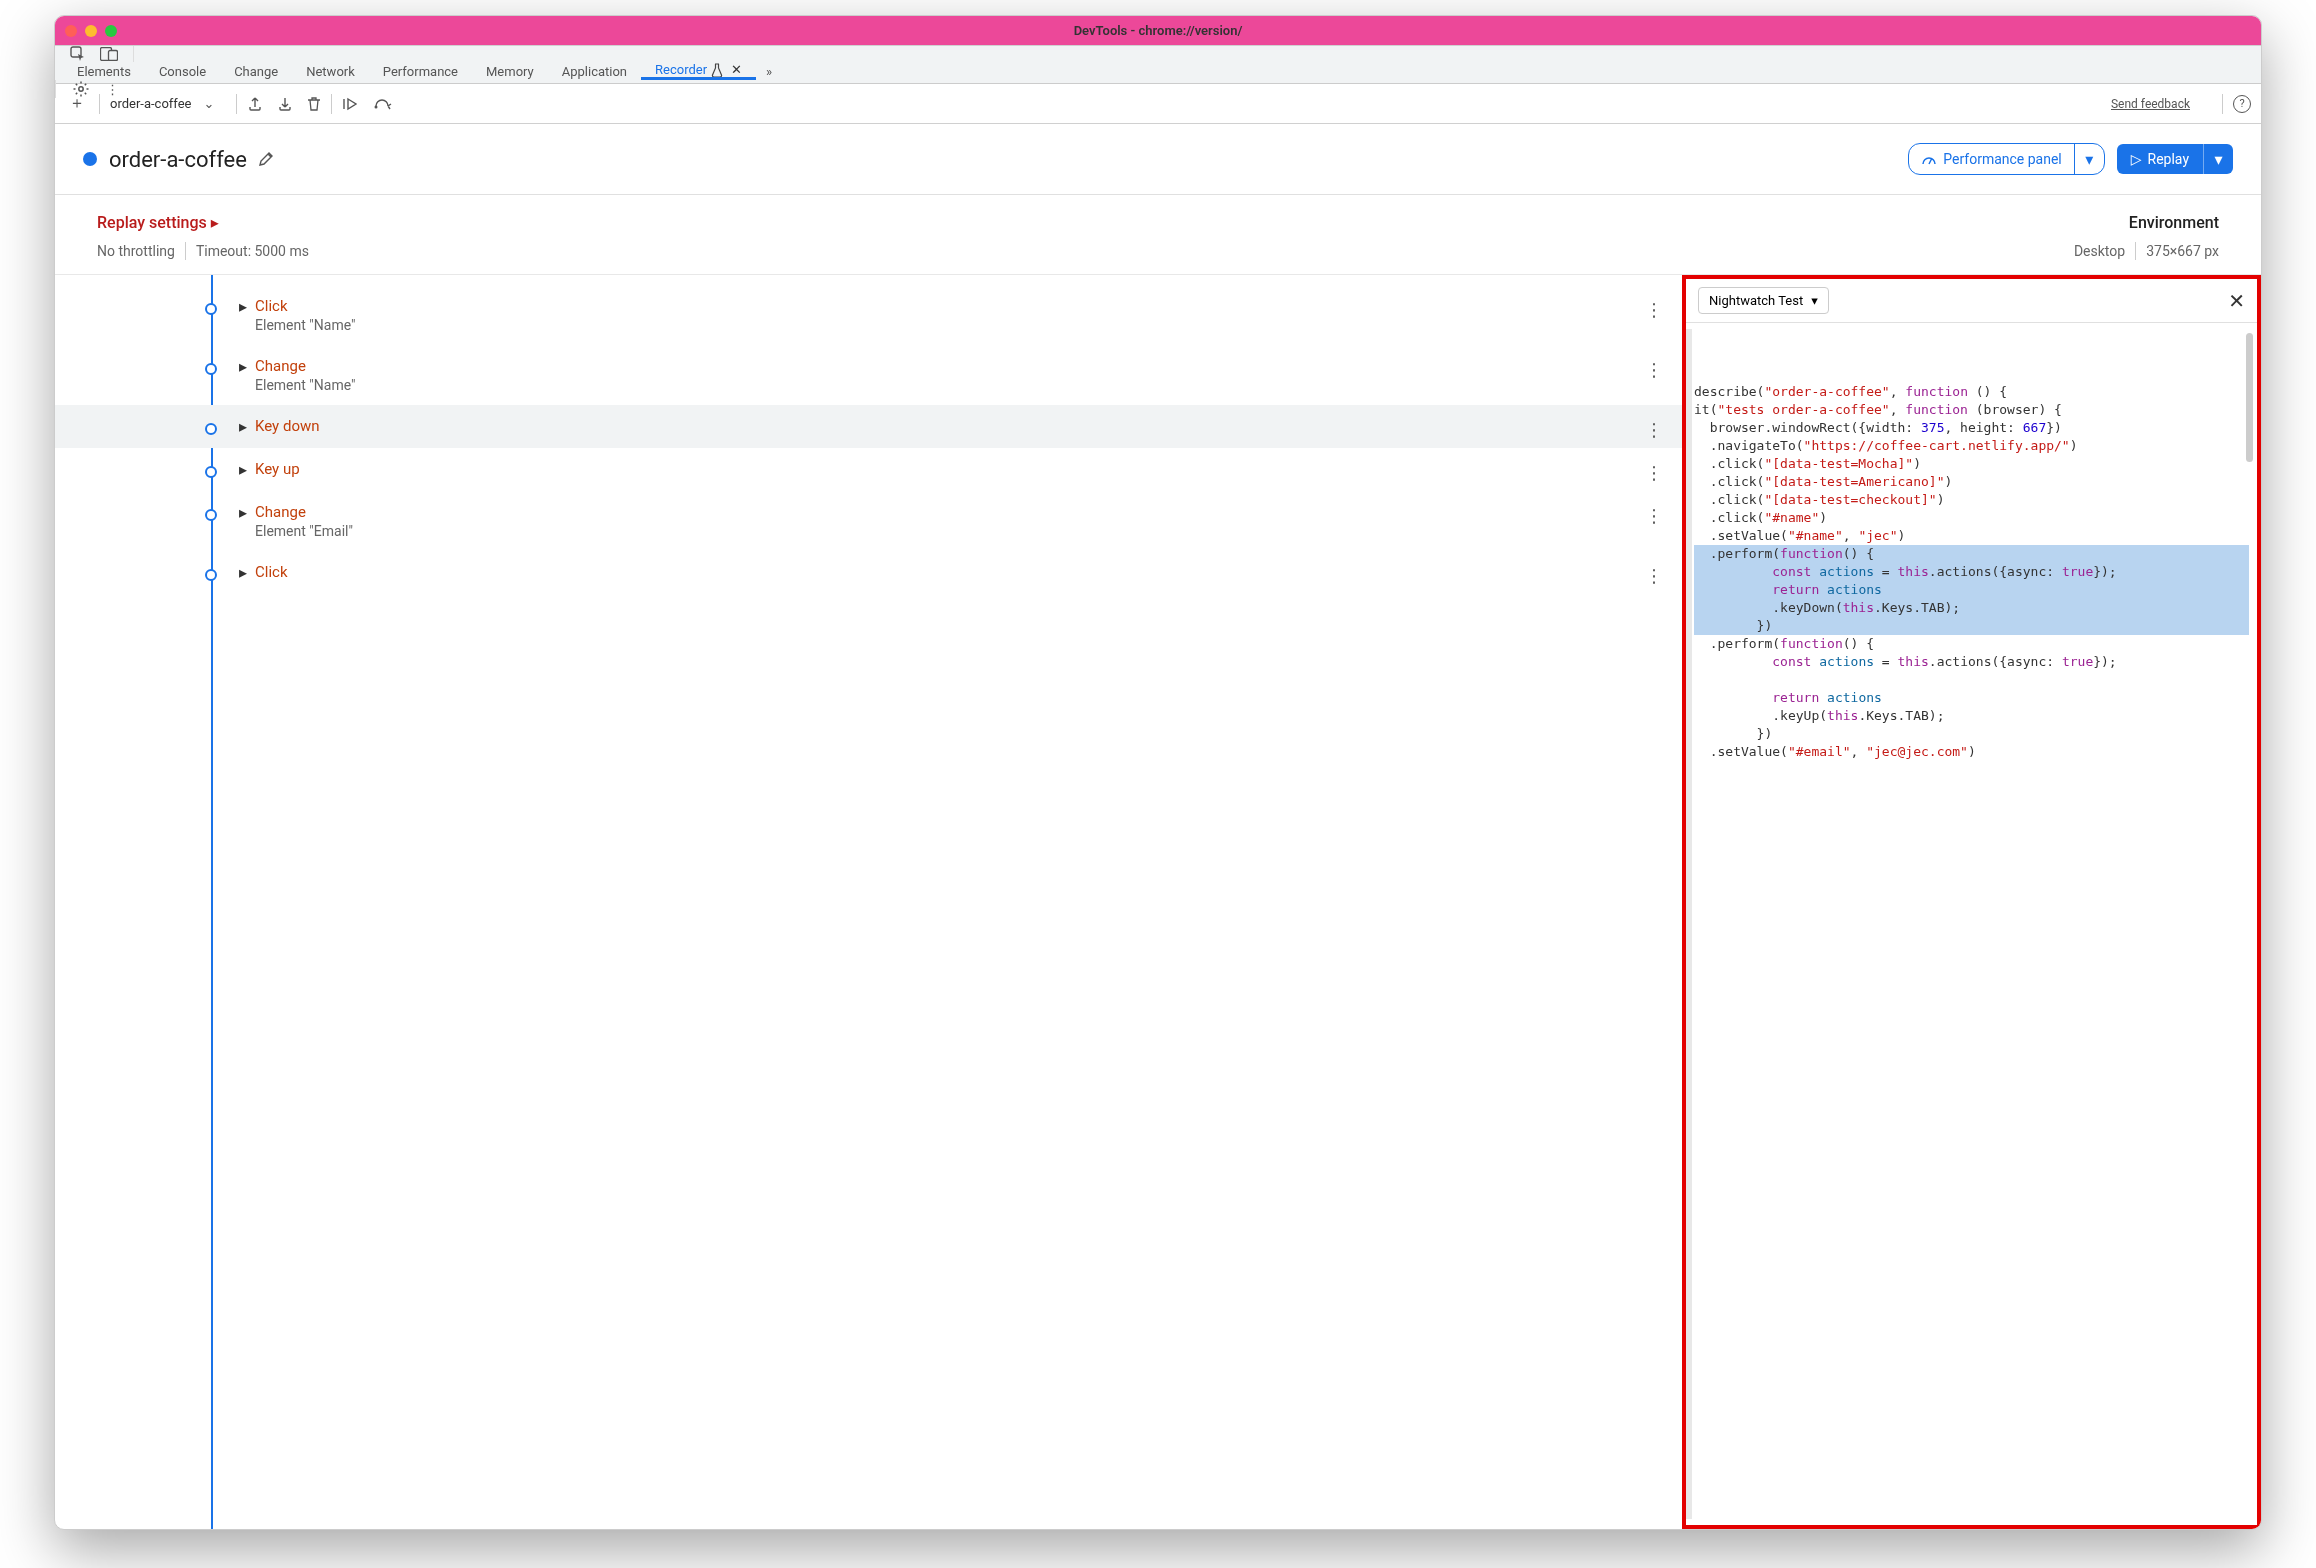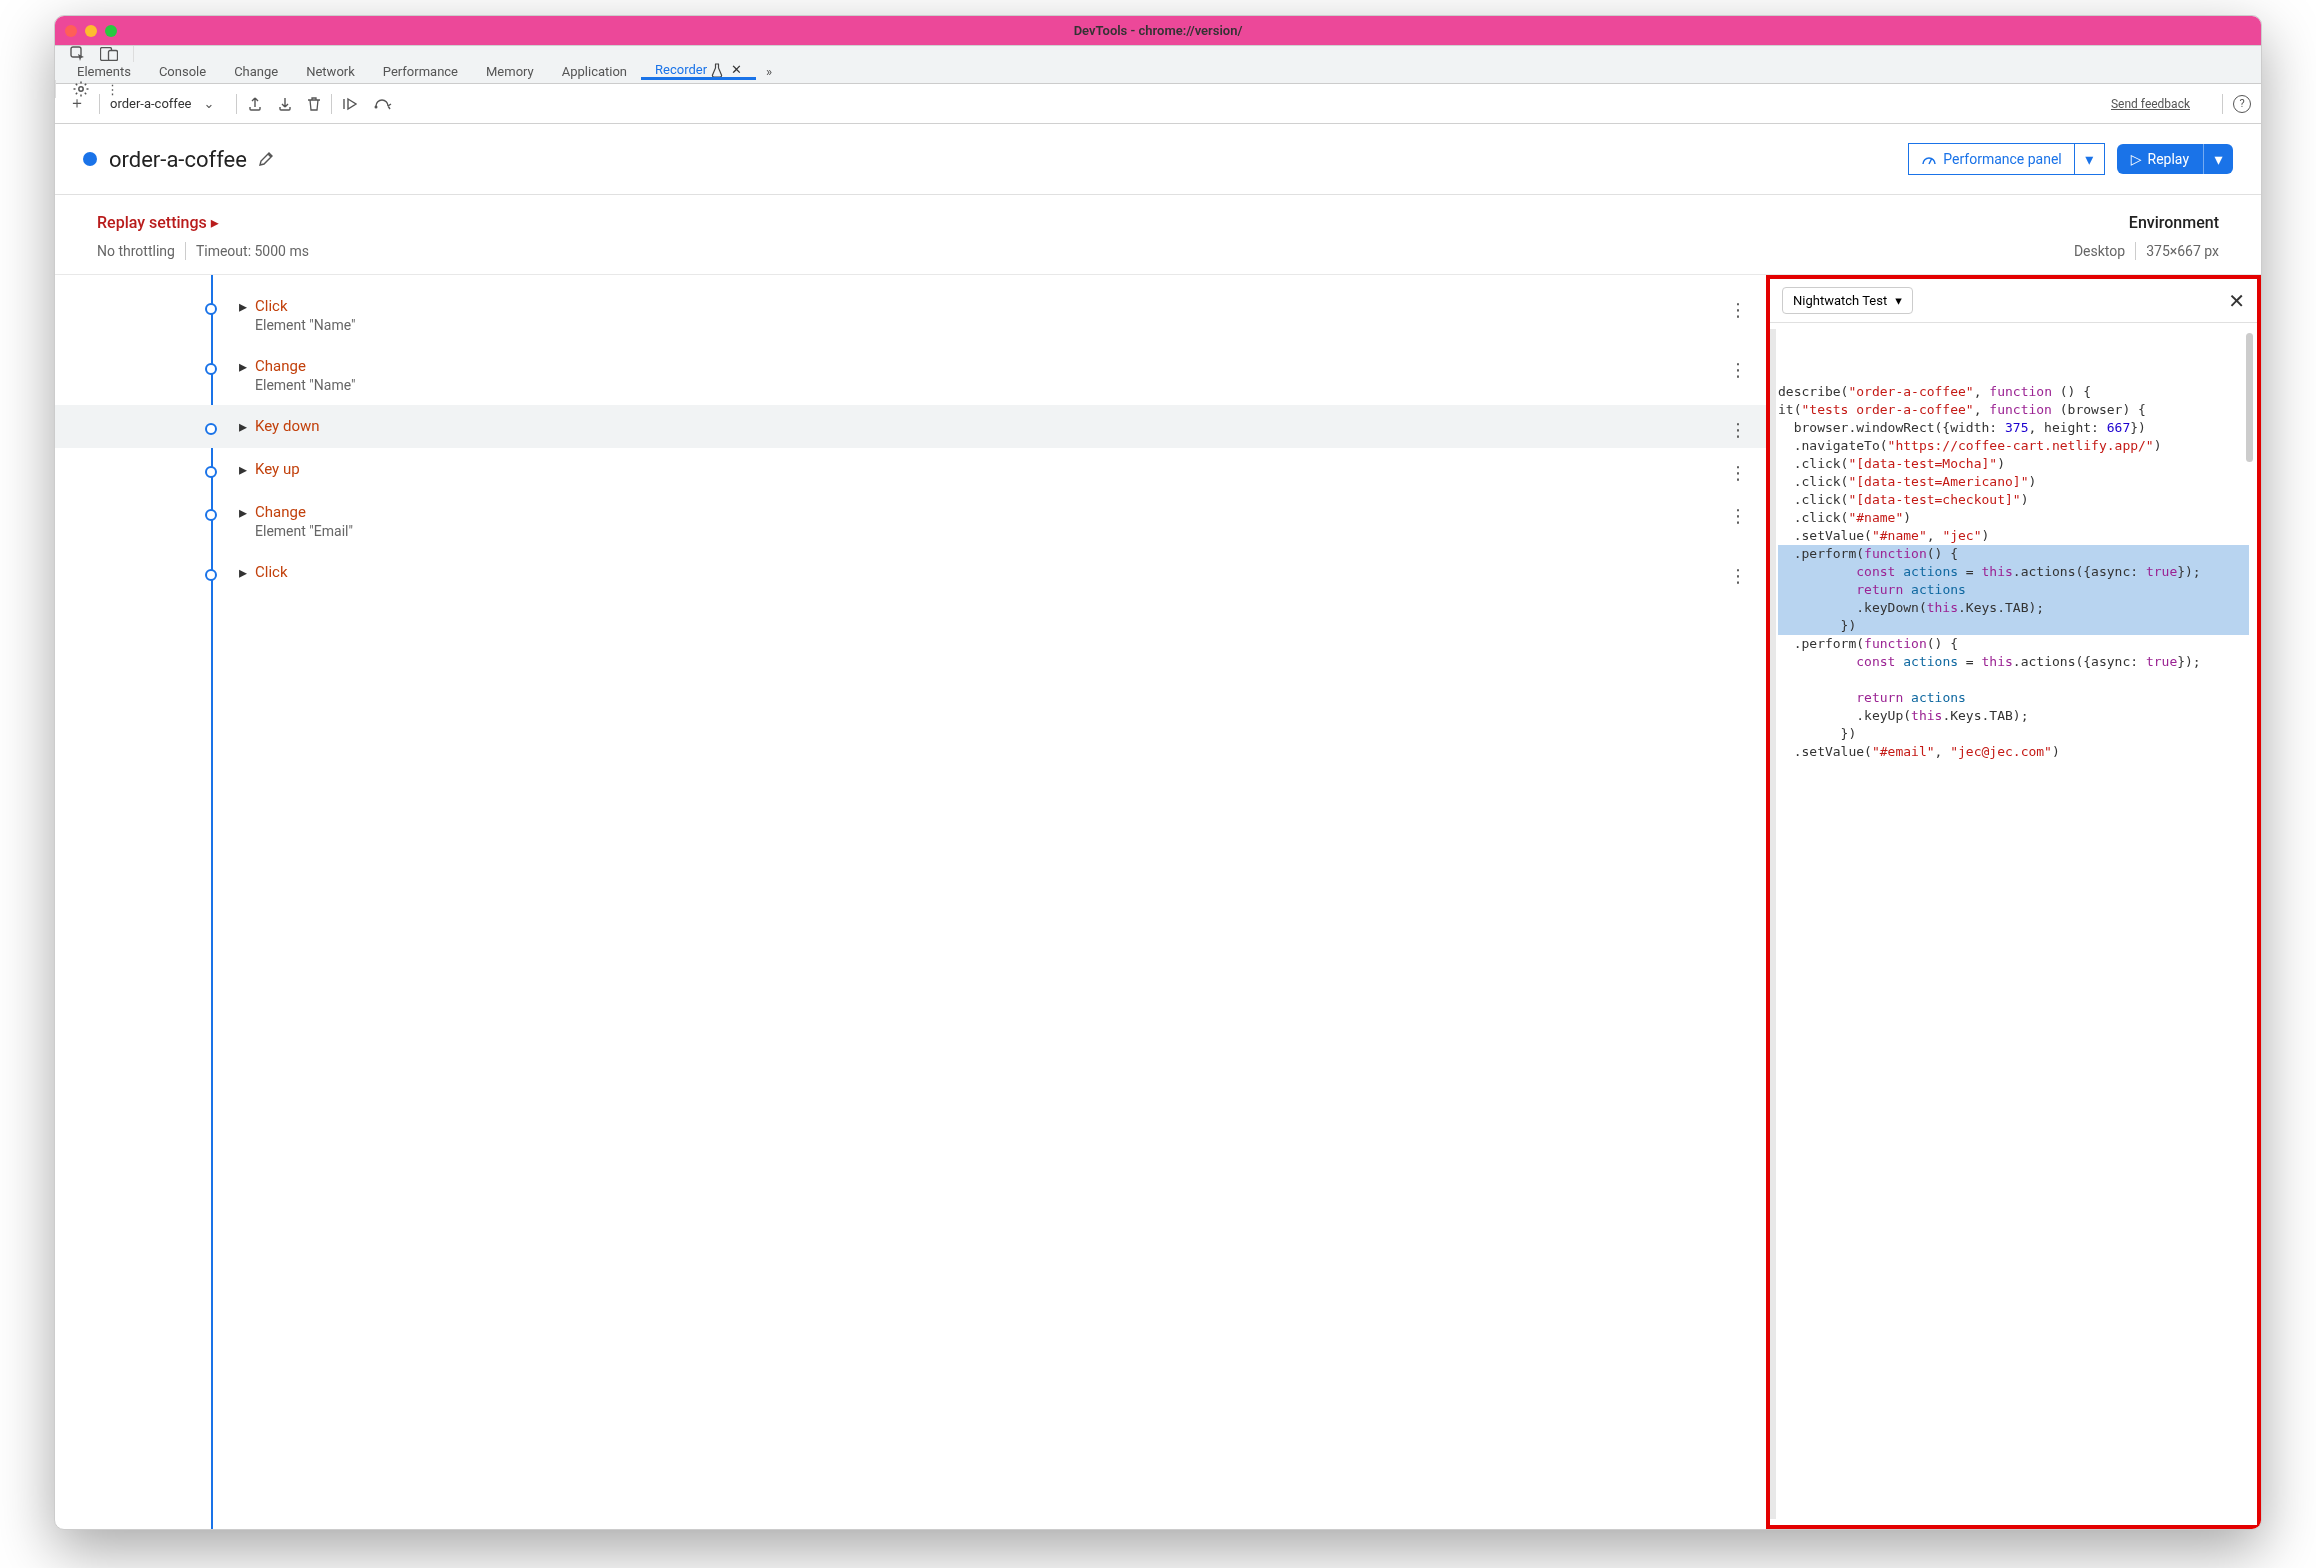--- a/index.html
+++ b/index.html
@@ -118,21 +118,21 @@
     padding: 0 28px;
     border-bottom: 1px solid #e0e0e0;
   }
   .blue-dot { width: 14px; height: 14px; border-radius: 50%; background: #1a73e8; margin-right: 12px; }
   .rec-title { font-size: 22px; font-weight: 400; color: #222; }
   .pencil { margin-left: 10px; color: #555; }
   .headerbar .spacer { flex: 1; }
   .perf-btn {
     display: flex;
     border: 1px solid #1a73e8;
-    border-radius: 0;
+    border-radius: 12px;
     overflow: hidden;
     margin-right: 12px;
   }
   .perf-btn .main {
     padding: 7px 12px;
     color: #1a73e8;
     font-size: 14px;
     display: flex;
     align-items: center;
     gap: 6px;
@@ -228,21 +228,21 @@
   .step .sublabel { font-size: 14px; color: #666; margin-top: 2px; }
   .step .menu {
     position: absolute;
     right: 18px; top: 14px;
     color: #555;
     font-size: 18px;
     letter-spacing: 1px;
   }
 
   .code-pane {
-    width: 495px;
+    width: 579px;
     border: 4px solid #e30000;
     display: flex;
     flex-direction: column;
     position: relative;
   }
   .code-header {
     height: 44px;
     display: flex;
     align-items: center;
     padding: 0 12px;

